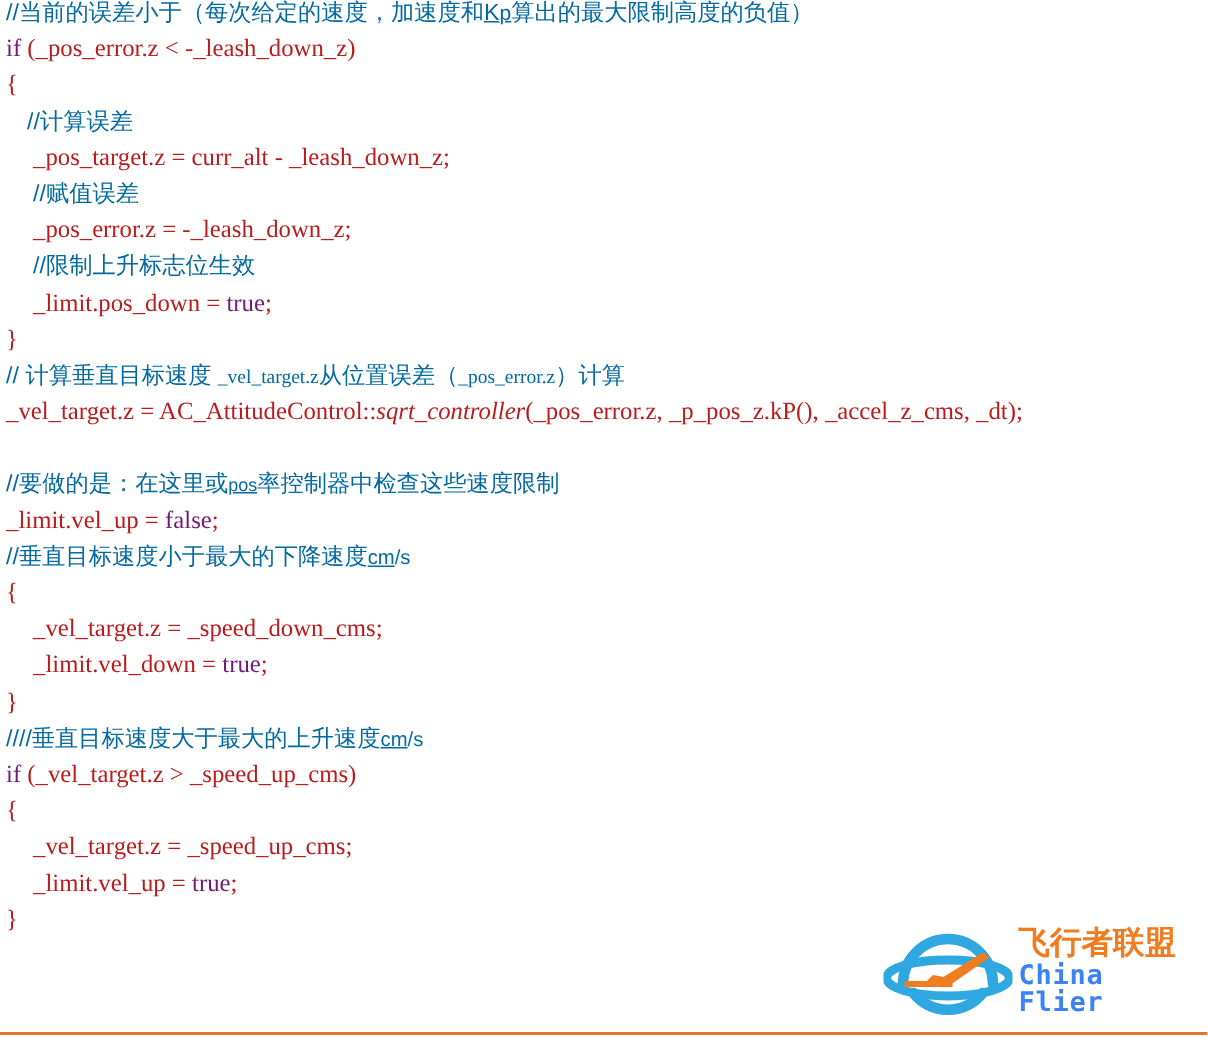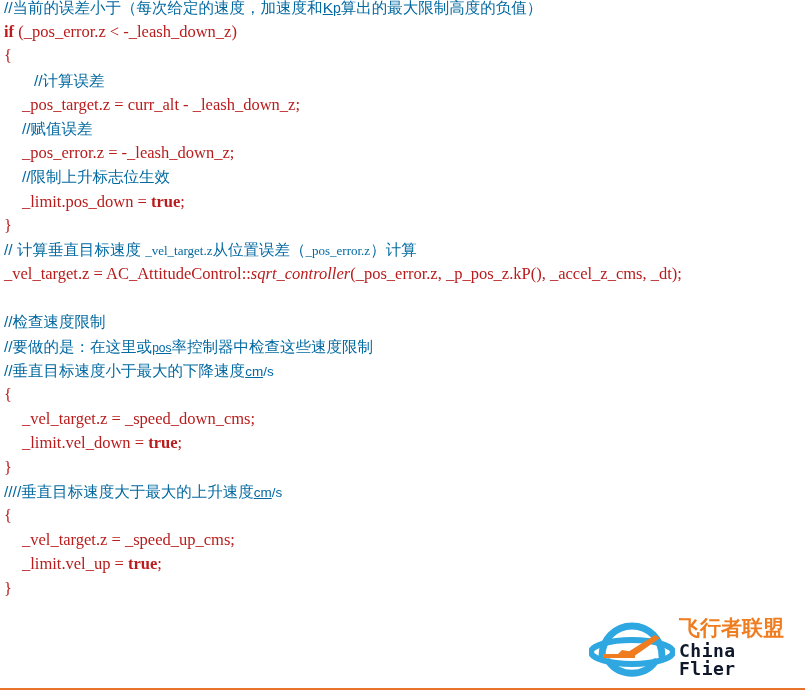--- a/index.html
+++ b/index.html
@@ -37,28 +37,28 @@
     font-family: "Liberation Sans", "DejaVu Sans", sans-serif;
     font-size: 15.5px;
   }
   .cmt-code {
     font-family: "Liberation Serif", "DejaVu Serif", serif;
     font-size: 13px;
   }
   .u { text-decoration: underline; text-underline-offset: 1px; }
 
   .kw {
-    color: #b91c1c;
-    font-weight: bold;
+    color: #701a75;
+    font-weight: normal;
   }
   .id { color: #b91c1c; }
   .it { font-style: italic; }
 
   .indent1 { padding-left: 22px; }
-  .indent2 { padding-left: 34px; }
+  .indent2 { padding-left: 18px; }
 
   
   #logo {
     position: absolute;
     left: 589px;
     top: 612px;
     width: 198px;
     height: 72px;
     display: flex;
     align-items: center;
@@ -76,21 +76,21 @@
     line-height: 1;
   }
   #logo-cn {
     color: #f07c20;
     font-family: "DejaVu Sans", sans-serif;
     font-size: 21px;
     font-weight: bold;
     letter-spacing: 0px;
   }
   #logo-en {
-    color: #0f172a;
+    color: #3b82f6;
     font-family: "DejaVu Sans Mono", monospace;
     font-size: 18px;
     font-weight: bold;
     margin-top: 3px;
     letter-spacing: 0.5px;
   }
 
   #bottom-rule {
     position: absolute;
     left: 0;
@@ -124,39 +124,40 @@
   <div class="code-line indent1"><span class="id">_limit.pos_down = </span><span class="kw">true</span><span class="id">;</span></div>
 
   <div class="code-line"><span class="id">}</span></div>
 
   <div class="code-line"><span class="cmt">// 计算垂直目标速度 <span class="cmt-code">_vel_target.z</span>从位置误差（<span class="cmt-code">_pos_error.z</span>）计算</span></div>
 
   <div class="code-line"><span class="id">_vel_target.z = AC_AttitudeControl::</span><span class="id it">sqrt_controller</span><span class="id">(_pos_error.z, _p_pos_z.kP(), _accel_z_cms, _dt);</span></div>
 
   <div class="code-line">&nbsp;</div>
 
-  <div class="code-line"><span class="cmt">//检查速度限制</span></div>
 
   <div class="code-line"><span class="cmt">//要做的是：在这里或<span class="u"><span style="font-size:12px">pos</span></span>率控制器中检查这些速度限制</span></div>
 
+  <div class="code-line"><span class="id">_limit.vel_up = </span><span class="kw">false</span><span class="id">;</span></div>
 
 
   <div class="code-line"><span class="cmt">//垂直目标速度小于最大的下降速度<span class="u"><span style="font-size:13.5px">cm</span></span><span style="font-size:13.5px">/s</span></span></div>
 
 
   <div class="code-line"><span class="id">{</span></div>
 
   <div class="code-line indent1"><span class="id">_vel_target.z = _speed_down_cms;</span></div>
 
   <div class="code-line indent1"><span class="id">_limit.vel_down = </span><span class="kw">true</span><span class="id">;</span></div>
 
   <div class="code-line"><span class="id">}</span></div>
 
   <div class="code-line"><span class="cmt">////垂直目标速度大于最大的上升速度<span class="u"><span style="font-size:13.5px">cm</span></span><span style="font-size:13.5px">/s</span></span></div>
 
+  <div class="code-line"><span class="kw">if</span><span class="id"> (_vel_target.z &gt; _speed_up_cms)</span></div>
 
   <div class="code-line"><span class="id">{</span></div>
 
   <div class="code-line indent1"><span class="id">_vel_target.z = _speed_up_cms;</span></div>
 
   <div class="code-line indent1"><span class="id">_limit.vel_up = </span><span class="kw">true</span><span class="id">;</span></div>
 
   <div class="code-line"><span class="id">}</span></div>
 
 </div>

